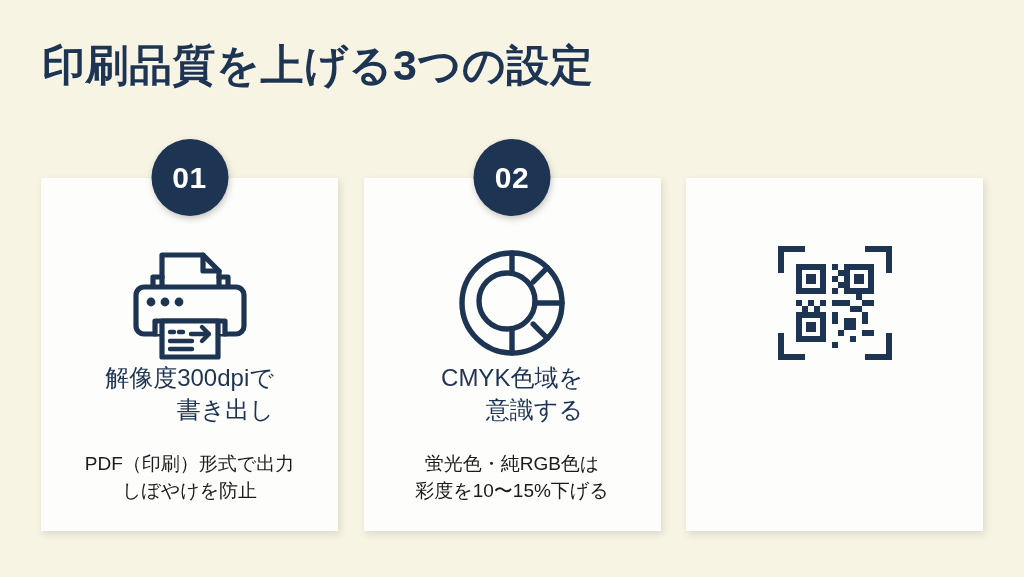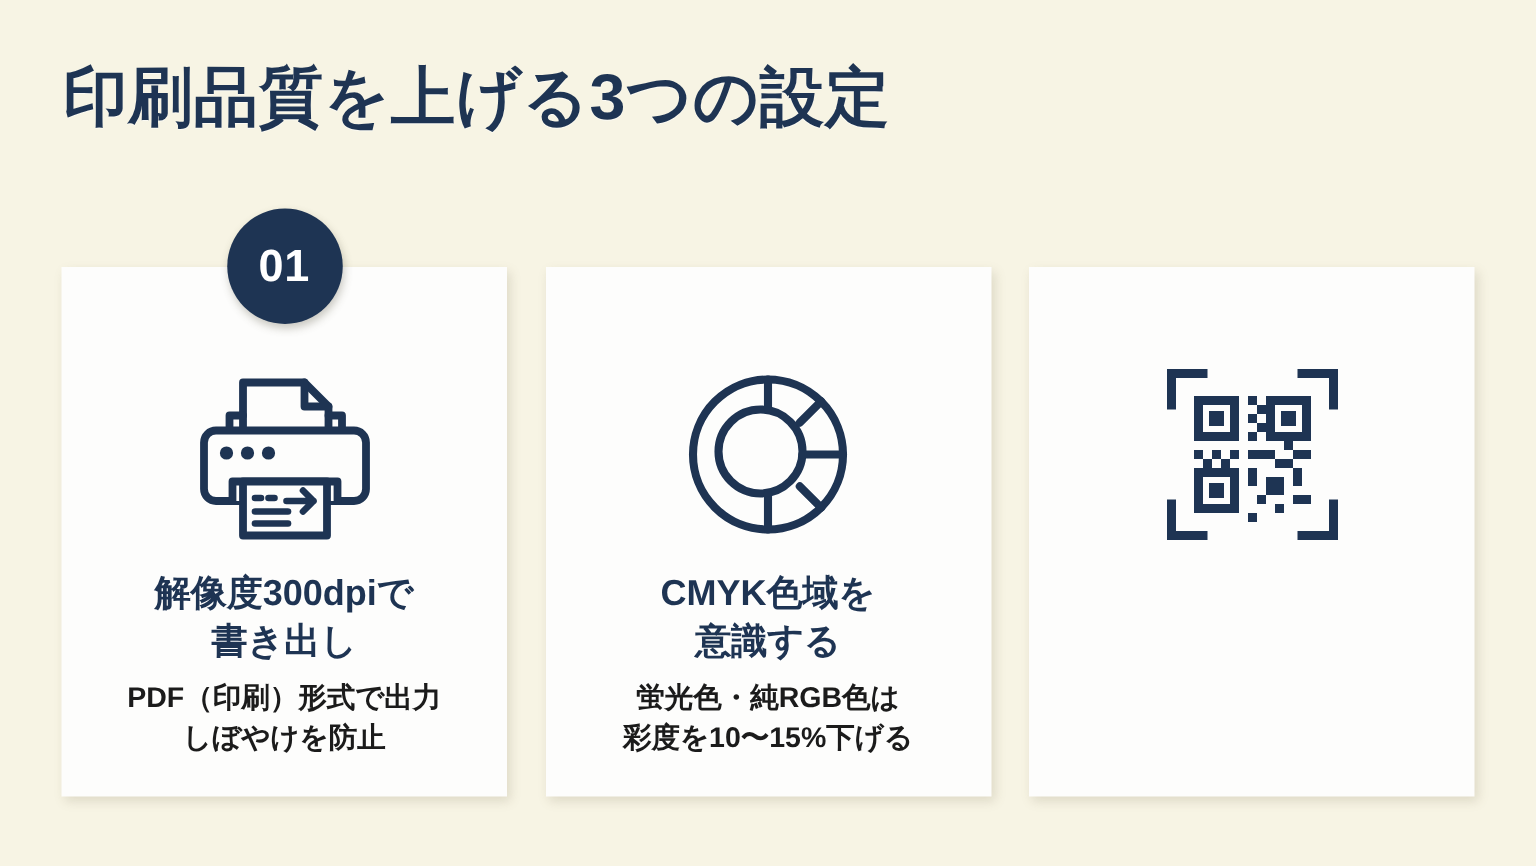--- a/index.html
+++ b/index.html
@@ -93,34 +93,33 @@
     display: flex;
     align-items: center;
     justify-content: center;
   }
   .icon-wrap svg {
     display: block;
   }
 
   
   .card-title {
-    margin-top: 18px;
     font-size: 24px;
     line-height: 1.32;
-    font-weight: 700;
+    font-weight: 400;
     color: #1e3453;
-    text-align: center;
+    text-align: right;
     white-space: pre-line;
     text-shadow: 0 1px 0 rgba(255,255,255,0.5);
   }
   .card-sub {
-    margin-top: 10px;
+    margin-top: 26px;
     font-size: 19px;
     line-height: 1.38;
-    font-weight: 700;
+    font-weight: 400;
     color: #1b1b1b;
     text-align: center;
     white-space: pre-line;
   }
 </style>
 </head>
 <body>
 
 <div class="slide">
 
@@ -159,20 +158,23 @@
         </svg>
       </div>
 
       <div class="card-title">解像度300dpiで
 書き出し</div>
       <div class="card-sub">PDF（印刷）形式で出力
 しぼやけを防止</div>
     </div>
 
     <div class="card">
+      <div class="badge">
+        <span class="badge-num">02</span>
+      </div>
 
       <div class="icon-wrap">
         <svg width="116" height="116" viewBox="0 0 116 116" fill="none" stroke="#1e3453" stroke-width="5.4" stroke-linecap="round">
 
           <circle cx="58" cy="58" r="50"></circle>
 
           <circle cx="53" cy="56" r="28"></circle>
 
           <path d="M58 8 V28"></path>
           <path d="M93.4 22.6 L79.2 36.8"></path>

